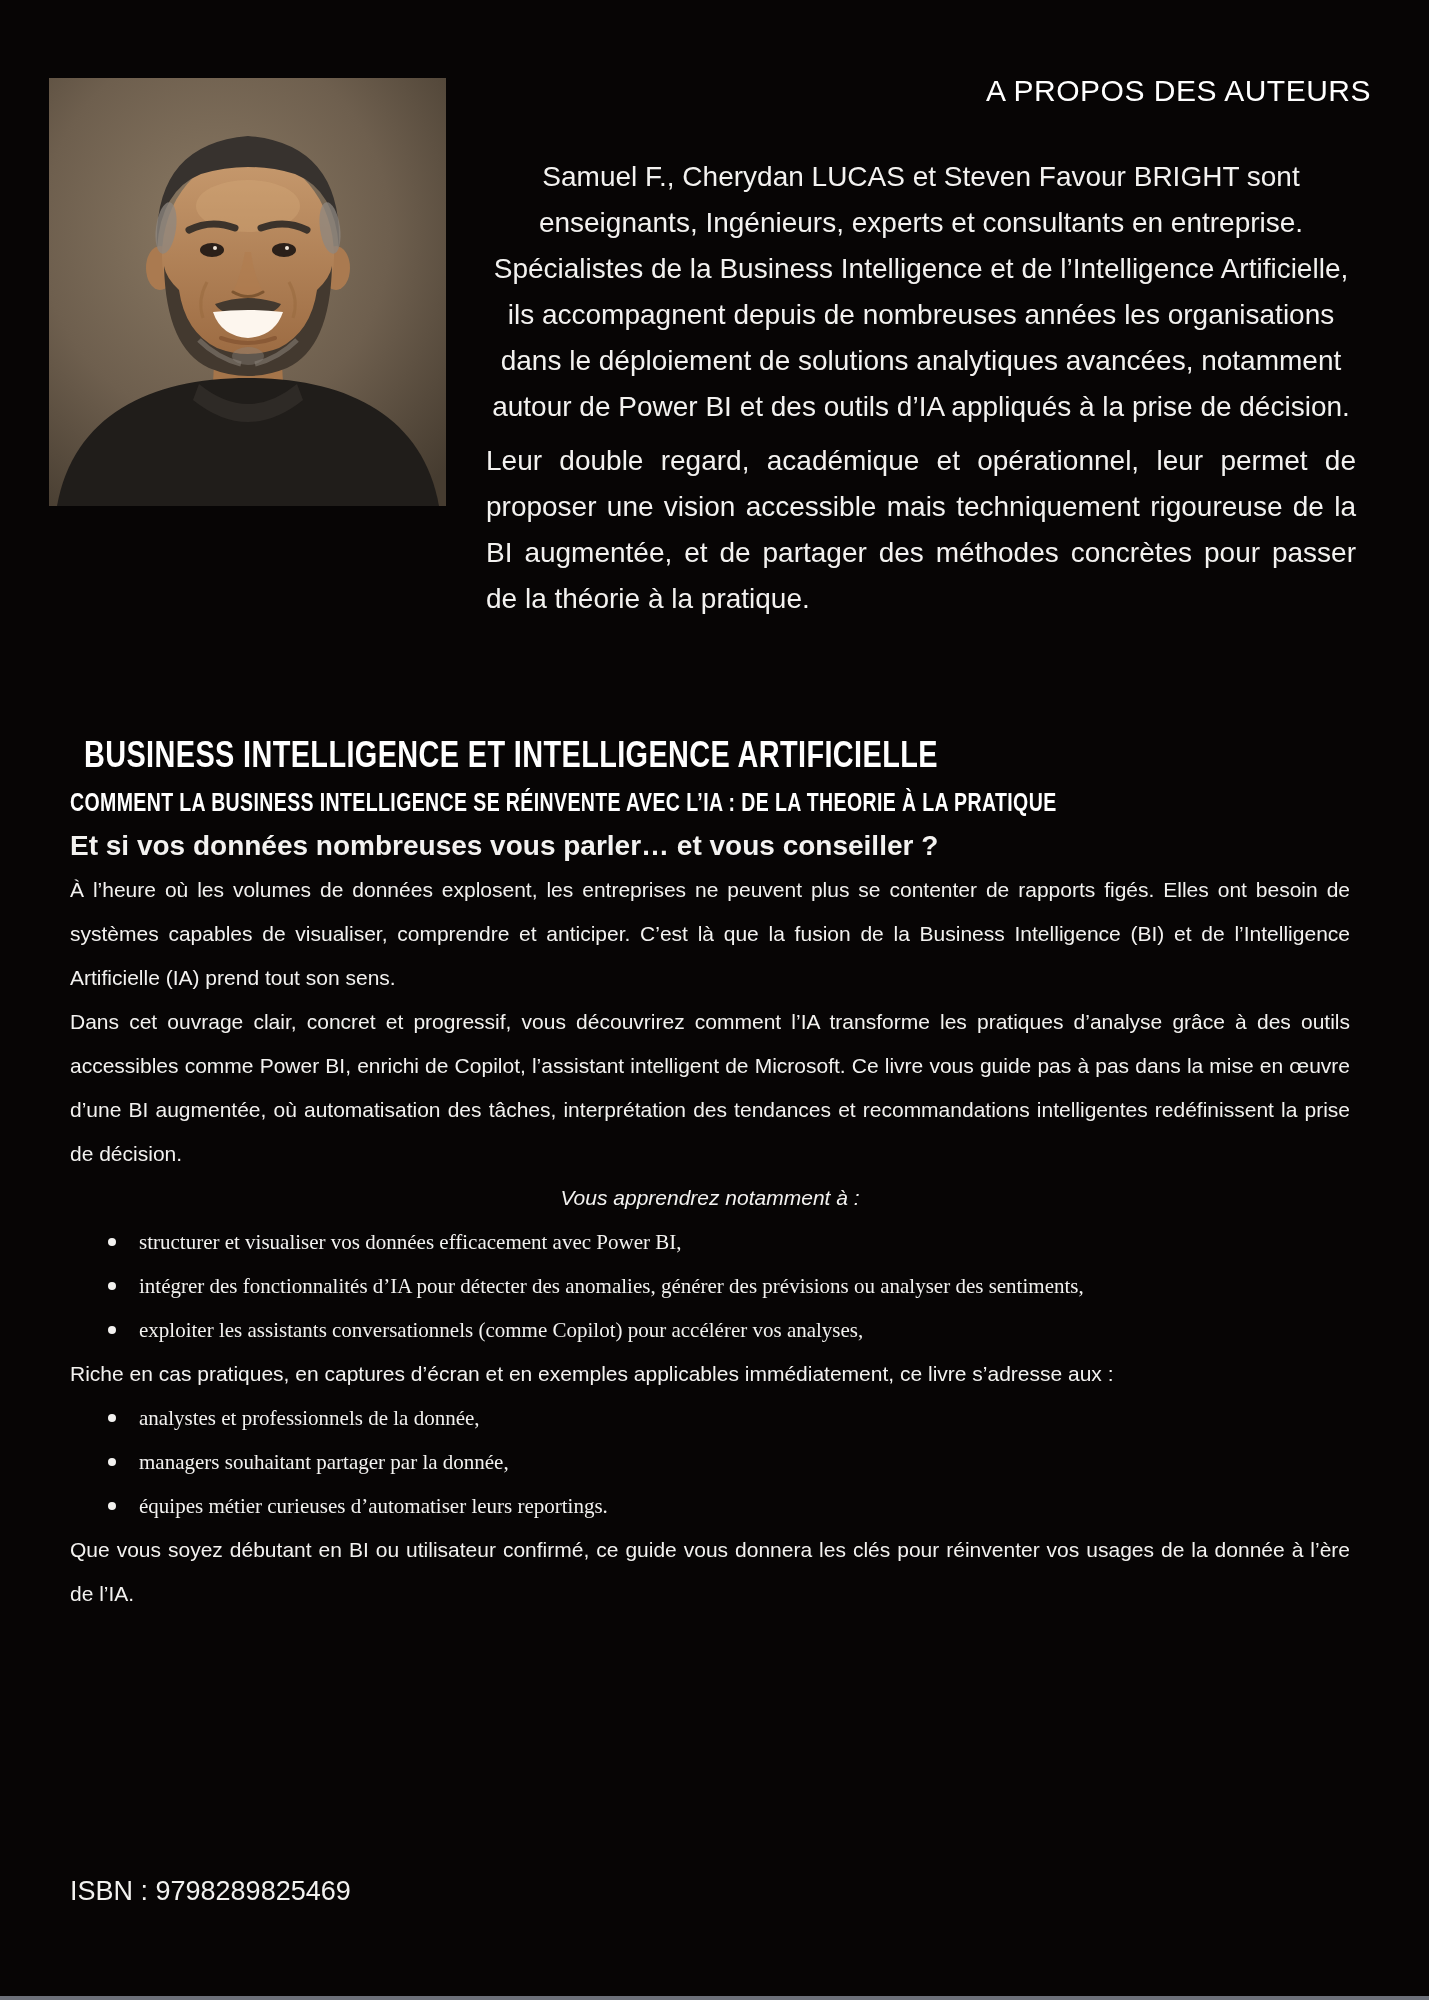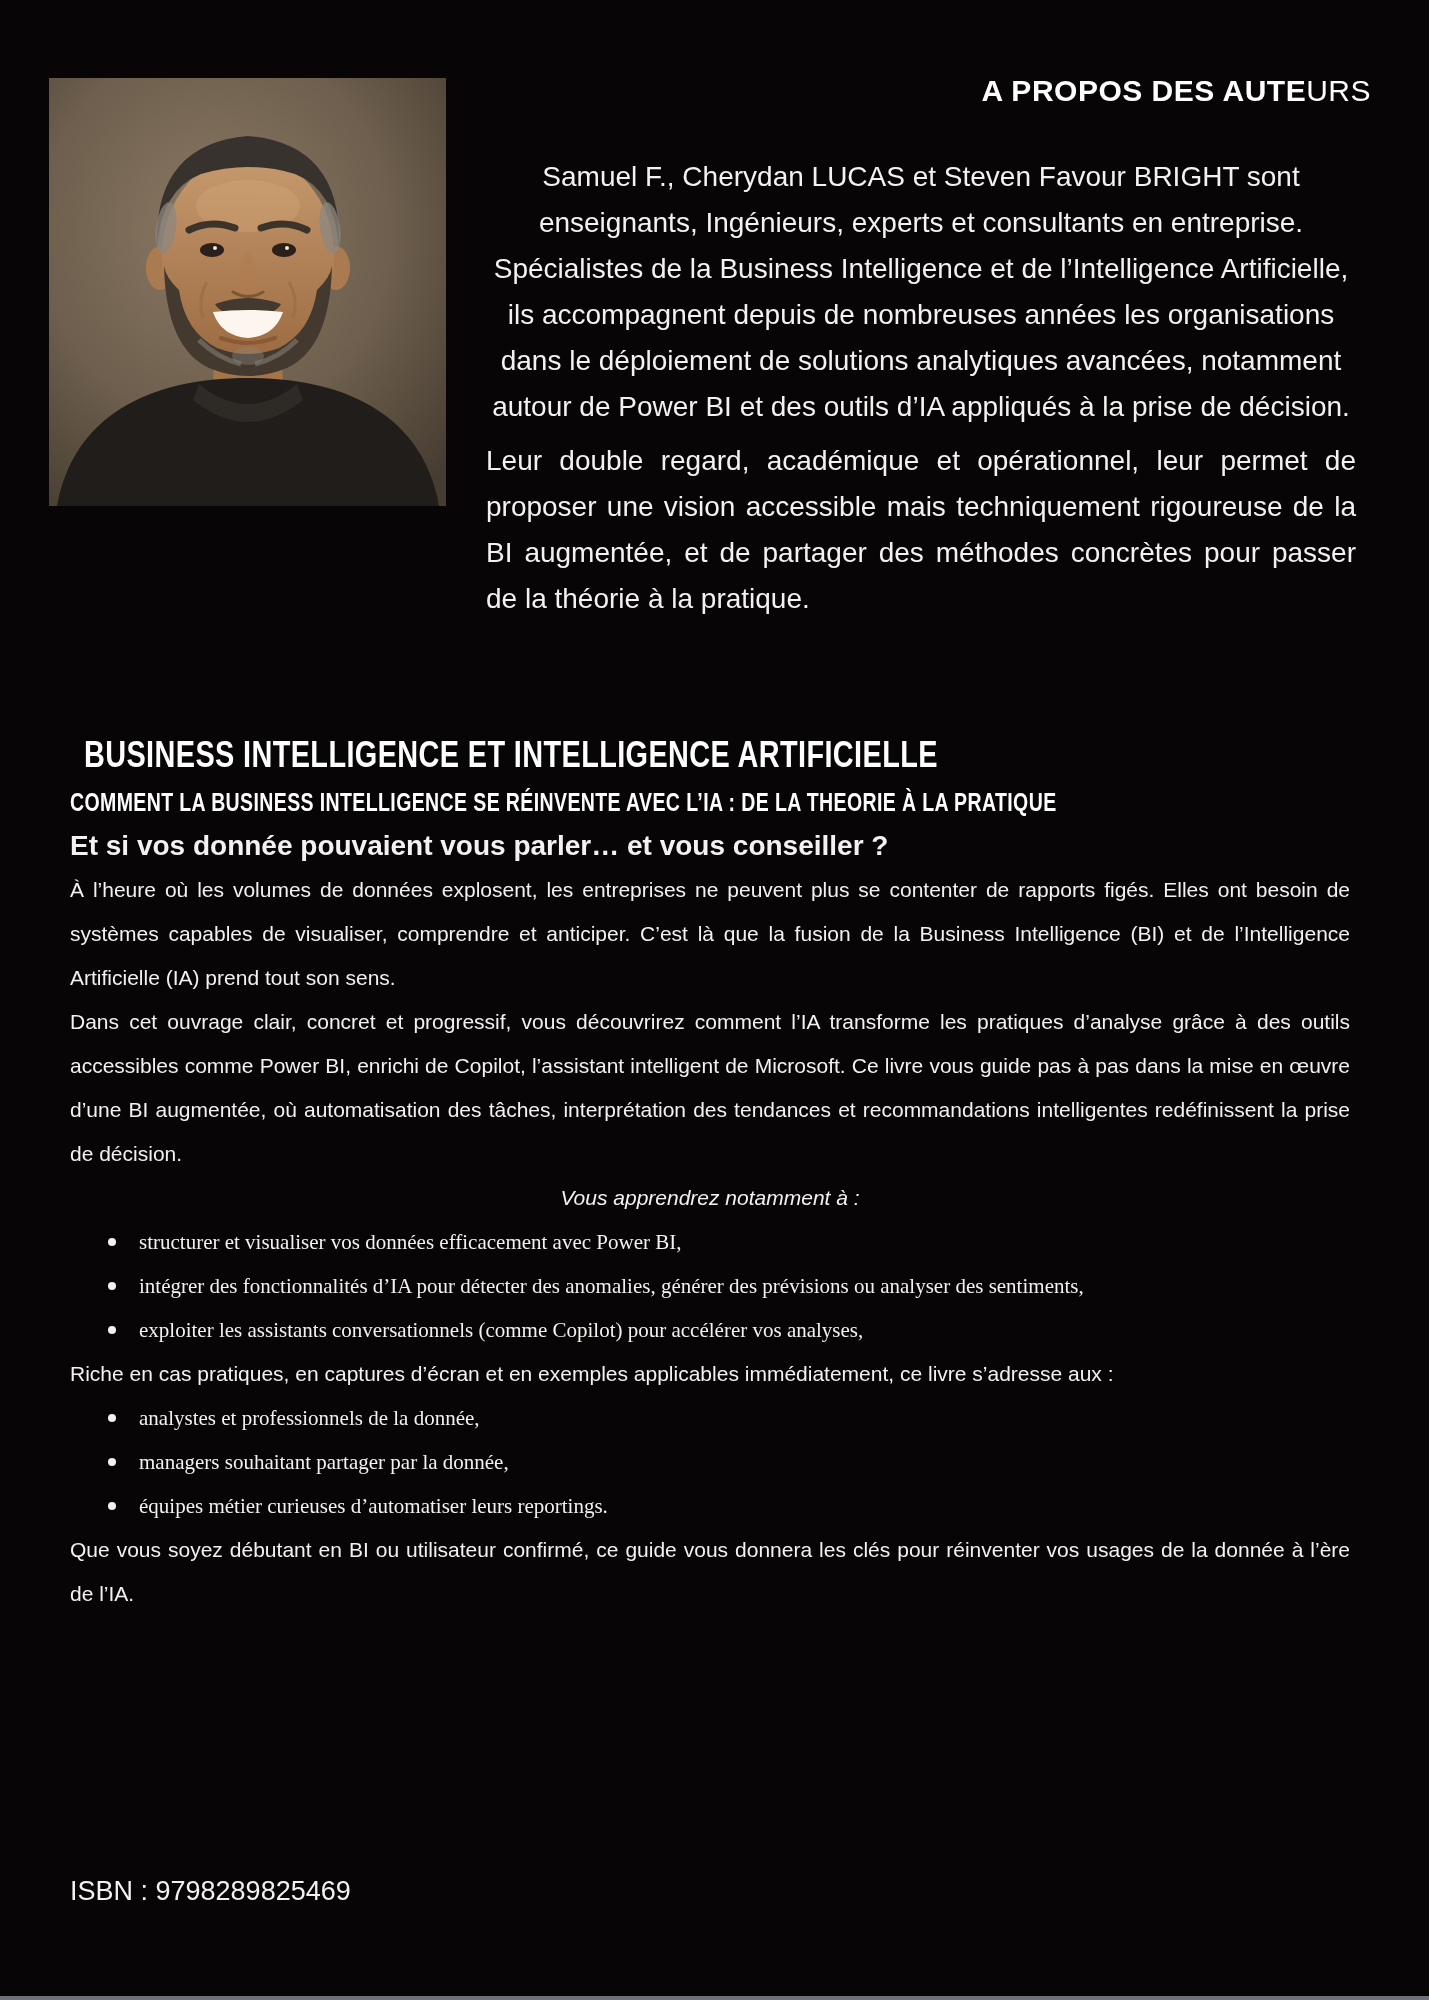--- a/index.html
+++ b/index.html
@@ -8,21 +8,21 @@
     background: #070505;
     color: #f3f2f0;
     font-family: "Liberation Sans", sans-serif;
     position: relative;
     overflow: hidden;
   }
   .abs { position: absolute; }
 
   
   .apropos { top: 74px; right: 58px; font-size: 30px; letter-spacing: .5px; color: #ffffff; }
-  .apropos .bold-part { font-weight: 700; }
+  .apropos .bold-part { font-weight: 400; }
 
   
   .photo { left: 49px; top: 78px; width: 397px; height: 428px; }
   .photo svg { display: block; width: 100%; height: 100%; }
 
   
   .author-col { left: 478px; top: 146px; width: 886px; font-size: 28px; line-height: 46px; }
   .author-col p { margin: 8px; }
   .author-center { text-align: center; }
   .author-just { text-align: justify; }
@@ -101,21 +101,21 @@
   </svg>
 </div>
 
 <div class="abs author-col">
   <p class="author-center">Samuel F., Cherydan LUCAS et Steven Favour BRIGHT sont enseignants, Ingénieurs, experts et consultants en entreprise. Spécialistes de la Business Intelligence et de l’Intelligence Artificielle, ils accompagnent depuis de nombreuses années les organisations dans le déploiement de solutions analytiques avancées, notamment autour de Power BI et des outils d’IA appliqués à la prise de décision.</p>
   <p class="author-just">Leur double regard, académique et opérationnel, leur permet de proposer une vision accessible mais techniquement rigoureuse de la BI augmentée, et de partager des méthodes concrètes pour passer de la théorie à la pratique.</p>
 </div>
 
 <div class="abs title-line"><span class="cond">BUSINESS INTELLIGENCE ET INTELLIGENCE ARTIFICIELLE</span></div>
 <div class="abs subtitle-line"><span class="cond">COMMENT LA BUSINESS INTELLIGENCE SE RÉINVENTE AVEC L’IA : DE LA THEORIE À LA PRATIQUE</span></div>
-<div class="abs hook">Et si vos donnée pouvaient vous parler… et vous conseiller ?</div>
+<div class="abs hook">Et si vos données nombreuses vous parler… et vous conseiller ?</div>
 
 <div class="abs body-col">
   <p>À l’heure où les volumes de données explosent, les entreprises ne peuvent plus se contenter de rapports figés. Elles ont besoin de systèmes capables de visualiser, comprendre et anticiper. C’est là que la fusion de la Business Intelligence (BI) et de l’Intelligence Artificielle (IA) prend tout son sens.</p>
   <p>Dans cet ouvrage clair, concret et progressif, vous découvrirez comment l’IA transforme les pratiques d’analyse grâce à des outils accessibles comme Power BI, enrichi de Copilot, l’assistant intelligent de Microsoft. Ce livre vous guide pas à pas dans la mise en œuvre d’une BI augmentée, où automatisation des tâches, interprétation des tendances et recommandations intelligentes redéfinissent la prise de décision.</p>
   <p class="plain">Vous apprendrez notamment à :</p>
   <ul class="blist">
     <li>structurer et visualiser vos données efficacement avec Power BI,</li>
     <li>intégrer des fonctionnalités d’IA pour détecter des anomalies, générer des prévisions ou analyser des sentiments,</li>
     <li>exploiter les assistants conversationnels (comme Copilot) pour accélérer vos analyses,</li>
   </ul>

